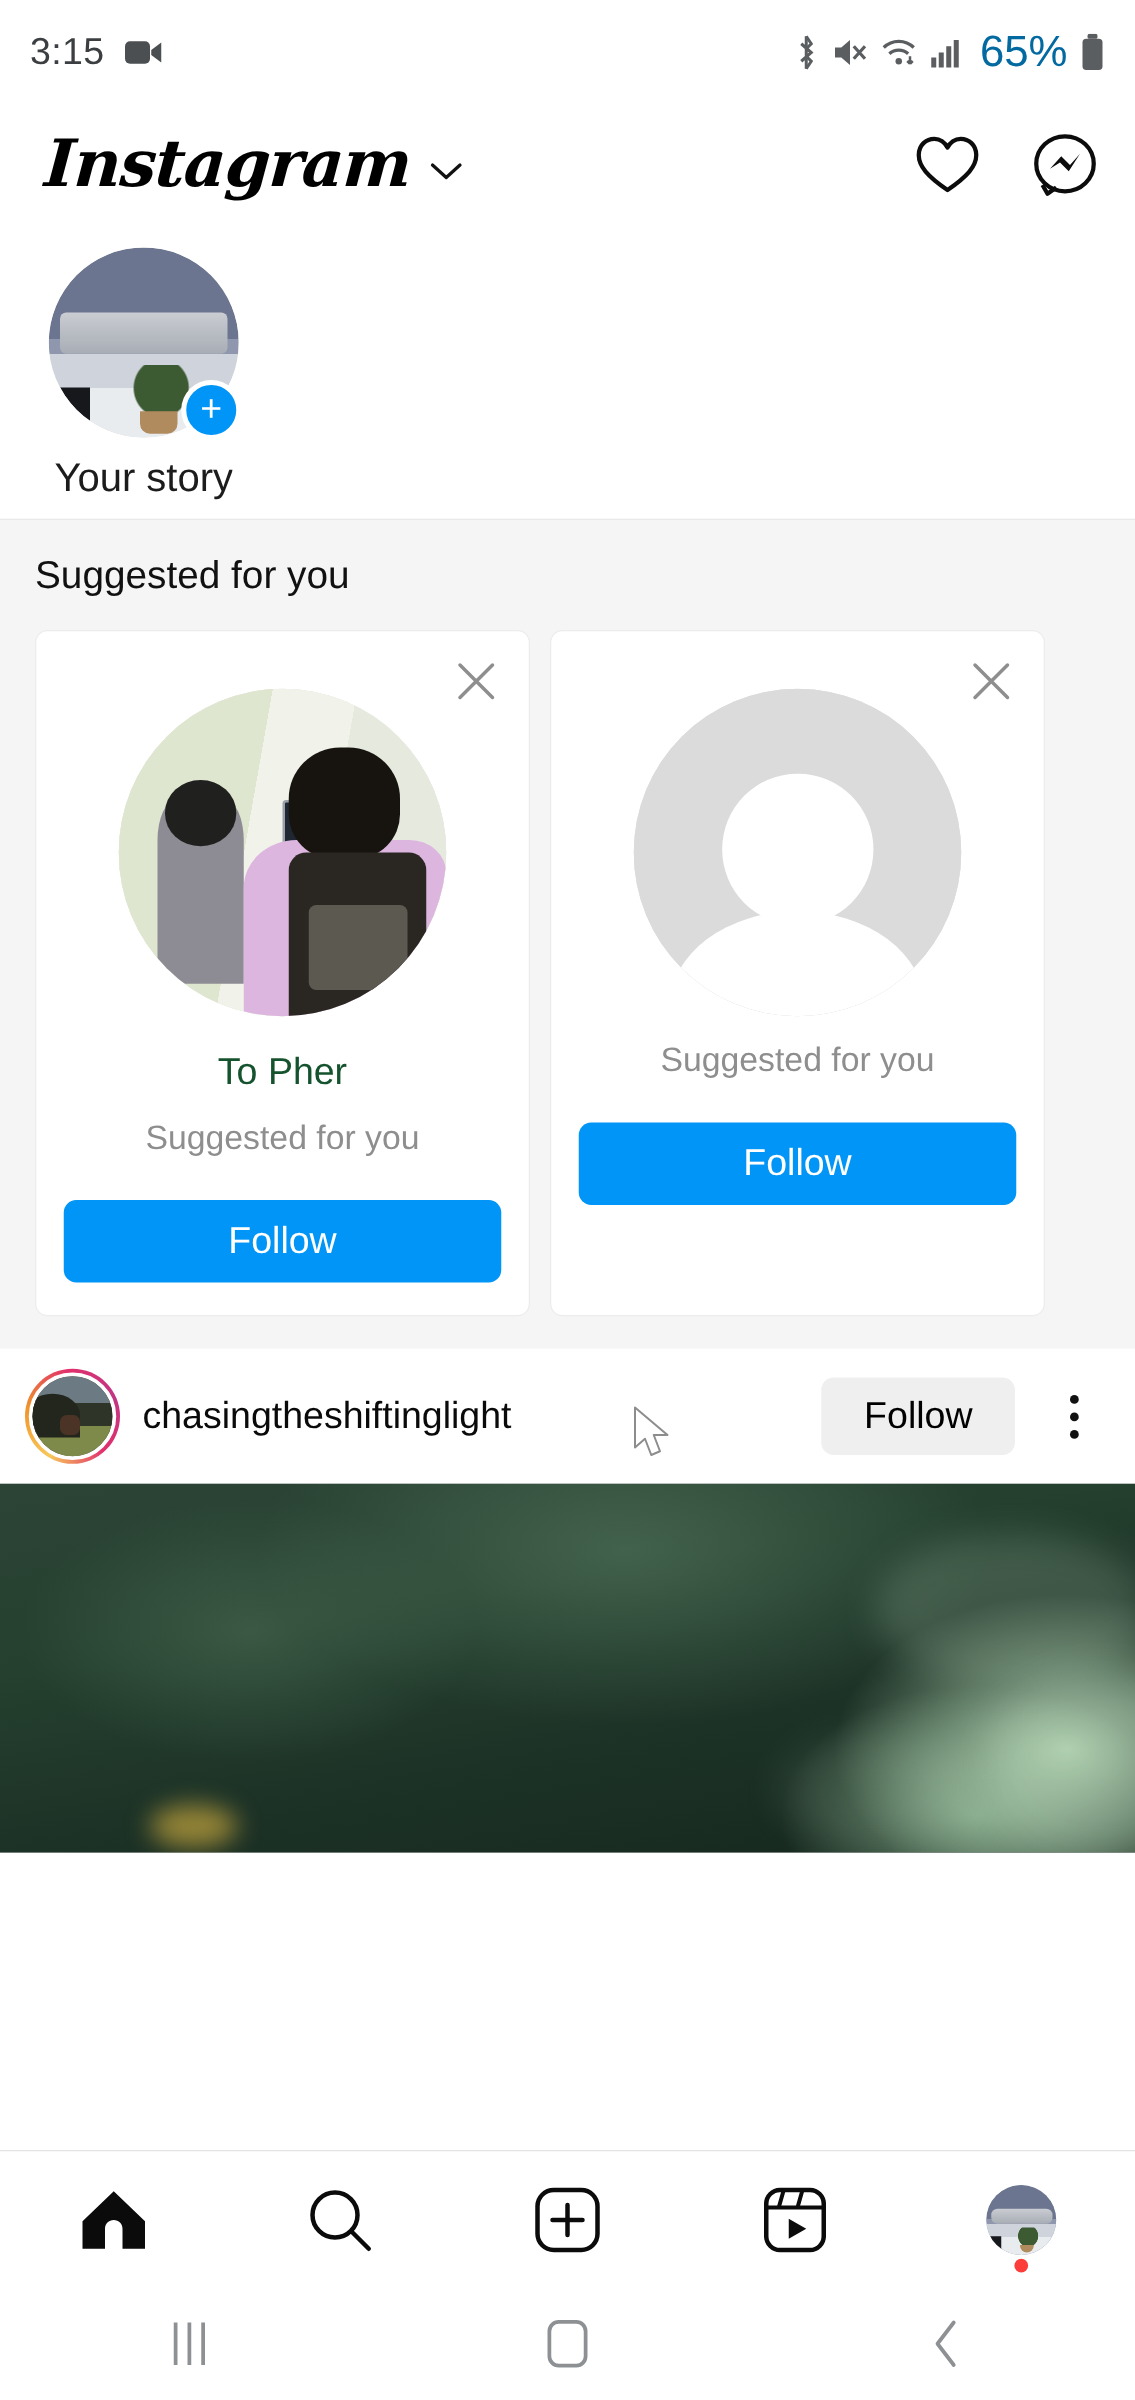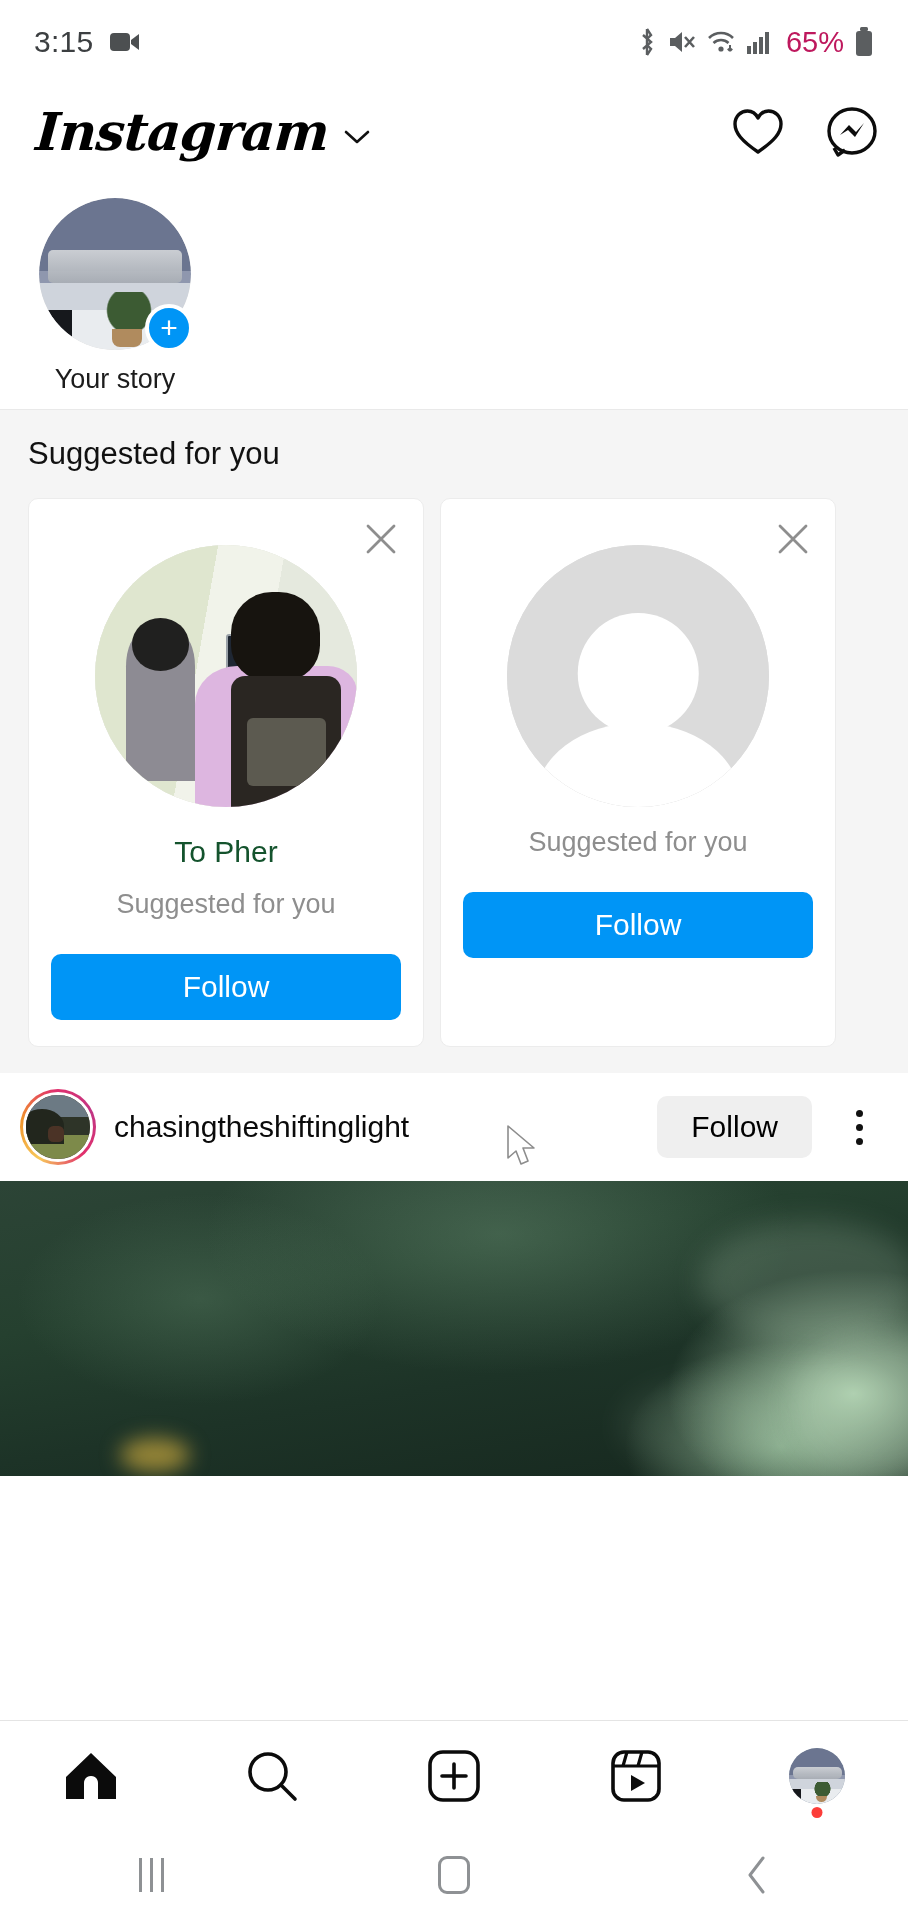--- a/index.html
+++ b/index.html
@@ -7,27 +7,27 @@
   body{
     width:908px; height:1920px; position:relative; overflow:hidden;
     font-family:"Liberation Sans", sans-serif;
     color:#000;
     -webkit-font-smoothing:antialiased;
   }
 
   
   .statusbar{
     height:84px; display:flex; align-items:center;
-    justify-content:space-between; padding:0 34px;
+    justify-content:space-between; padding:0 24px;
     background:#fff;
   }
   .sb-left{ display:flex; align-items:center; gap:16px; }
   .sb-time{ font-size:30px; color:#3c3f41; letter-spacing:.3px; }
   .sb-right{ display:flex; align-items:center; gap:10px; color:#5b5e60; }
-  .sb-pct{ font-size:29px; color:#be185d; margin-left:4px; }
+  .sb-pct{ font-size:35px; color:#0369a1; margin-left:4px; }
   .ico{ display:inline-block; line-height:0; }
 
   
   .appheader{
     height:96px; display:flex; align-items:center;
     justify-content:space-between; padding:0 30px 0 36px;
     background:#fff;
   }
   .brand{ display:flex; align-items:flex-end; gap:14px; }
   .brand-word{
@@ -62,21 +62,21 @@
   .story-ring.plain .story-inner{ border:none; }
   .avatar-img{ width:100%; height:100%; position:relative; overflow:hidden; border-radius:50%; }
   .plus-badge{
     position:absolute; right:-2px; bottom:-2px;
     width:48px; height:48px; border-radius:50%;
     background:#0095f6; border:4px solid #fff;
     display:flex; align-items:center; justify-content:center;
     color:#fff; font-size:30px; font-weight:400; line-height:1;
   }
   .story-label{
-    margin-top:14px; font-size:27px; color:#1c1c1c;
+    margin-top:14px; font-size:32px; color:#1c1c1c;
     max-width:160px; overflow:hidden; text-overflow:ellipsis; white-space:nowrap;
   }
 
   
   .suggested{ background:#f5f5f5; border-top:1px solid #e9e9e9; padding:26px 0 26px 0; }
   .suggested-title{ font-size:31px; color:#111; padding:0 0 26px 28px; }
   .cards{ display:flex; gap:16px; padding-left:28px; }
   .card{
     background:#fff; border:1px solid #ececec; border-radius:10px;
     width:396px; flex:0 0 396px; padding:24px 22px 26px 22px;

